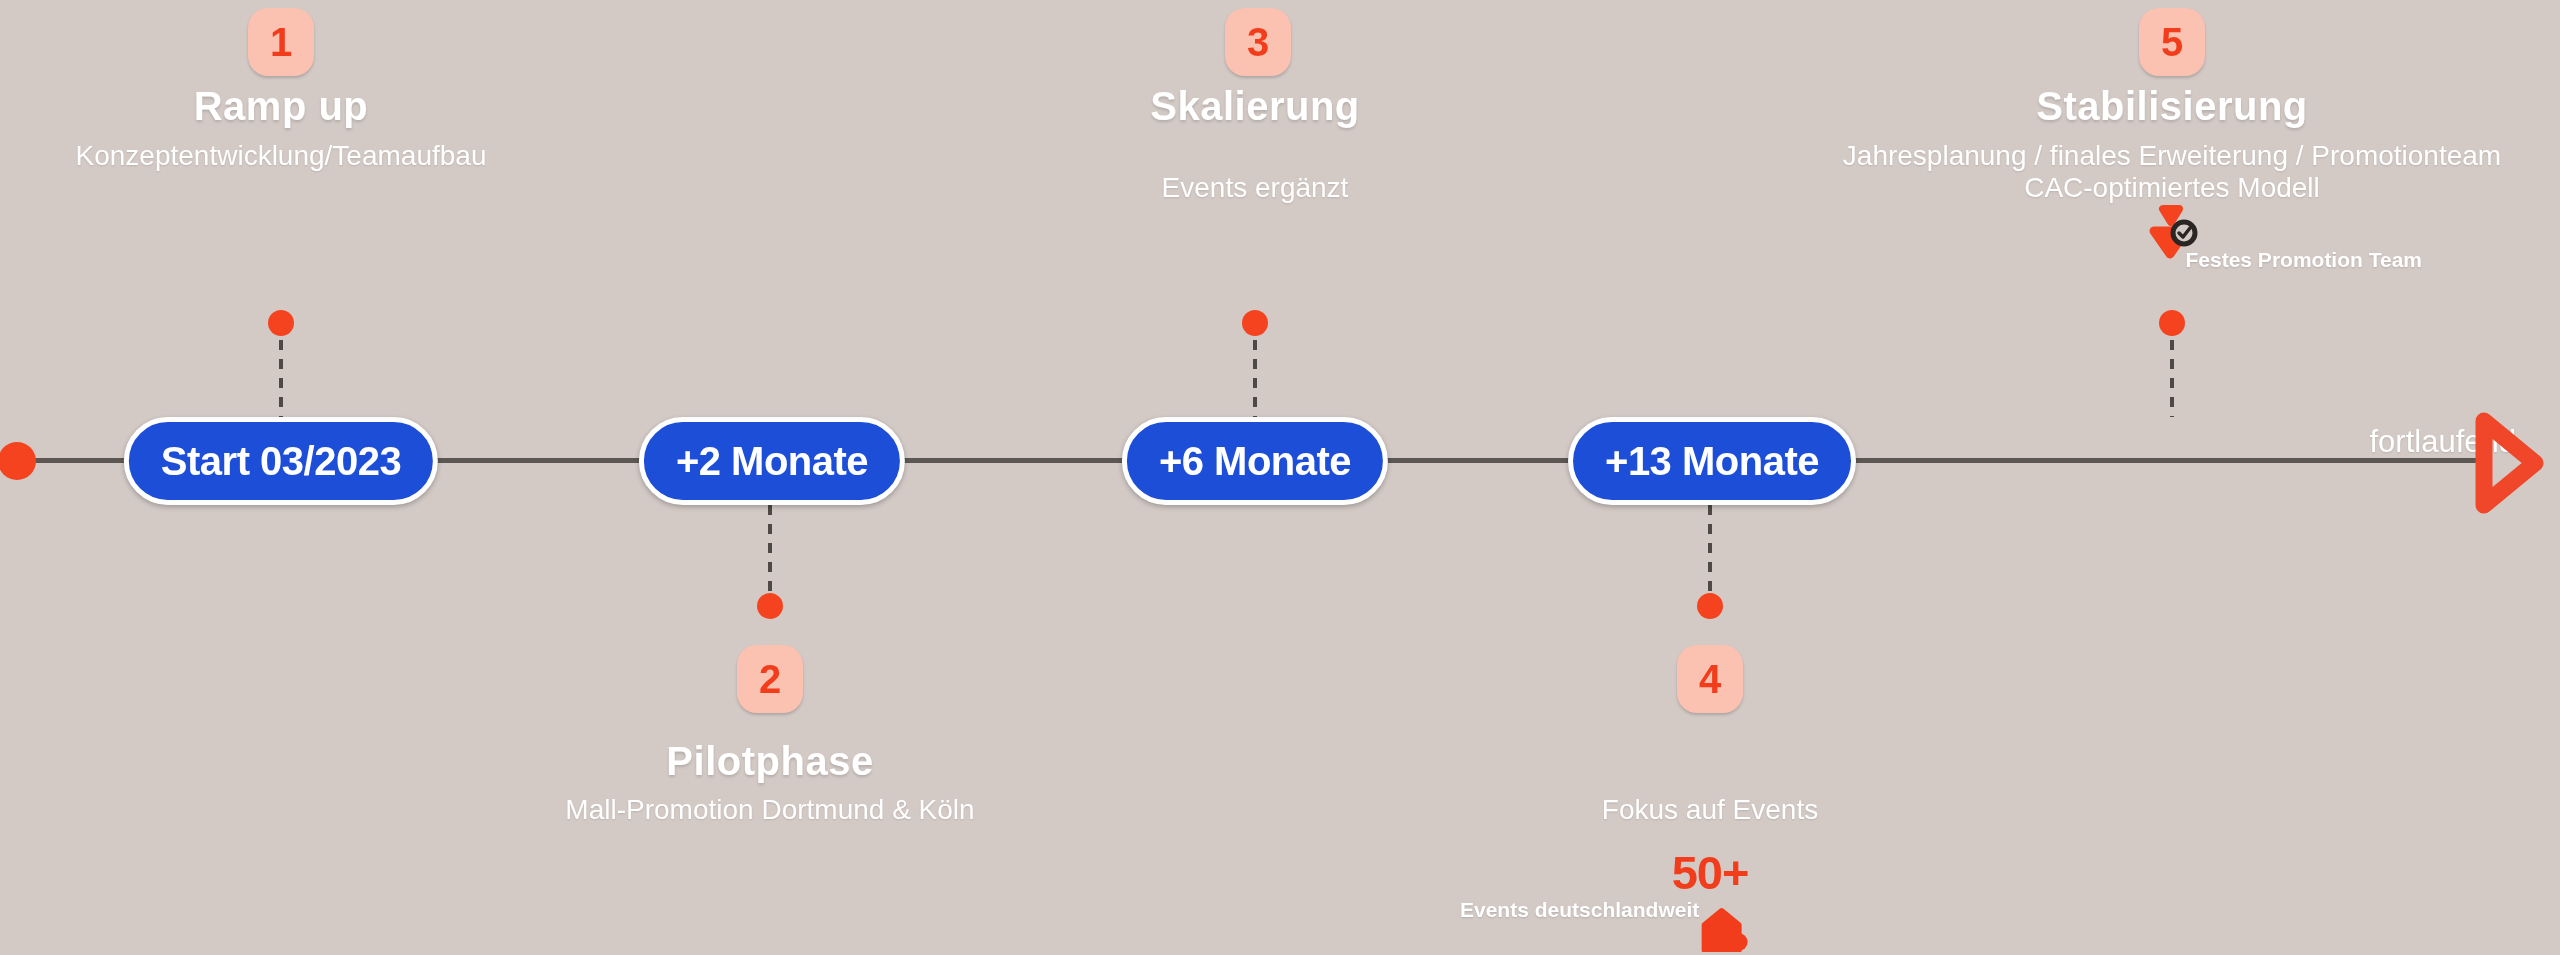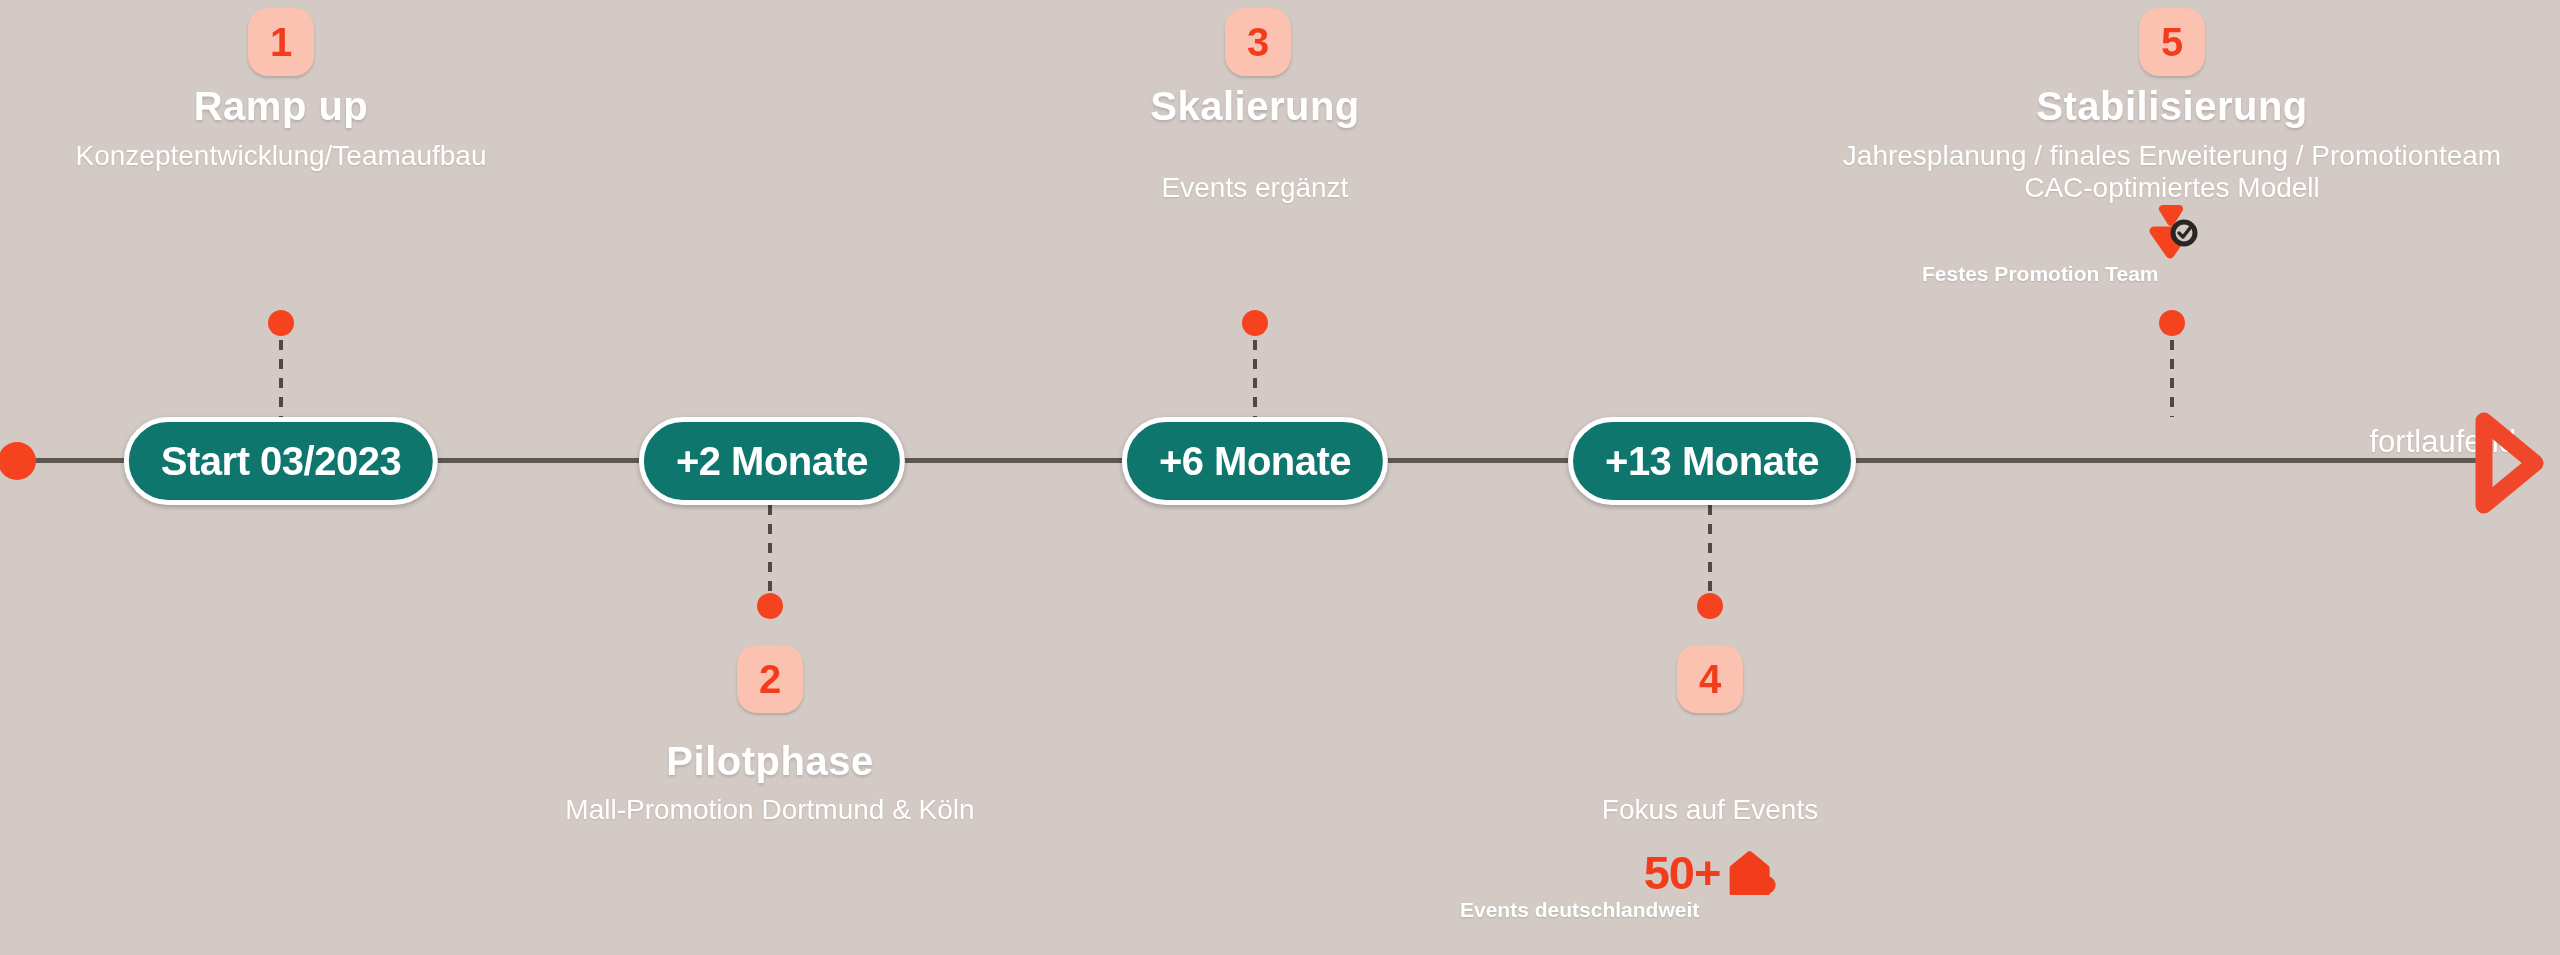--- a/index.html
+++ b/index.html
@@ -60,37 +60,37 @@
 
   .connector{
     width:4px;
     background:repeating-linear-gradient(to bottom,#4e4945 0px,#4e4945 10px,transparent 10px,transparent 19px);
   }
   .connector.top{top:340px;height:77px;}
   .connector.bottom{top:505px;height:88px;}
 
   .pill{
     top:417px;height:78px;
-    background:#0f766e;border:5px solid #ffffff;border-radius:44px;
+    background:#1d4ed8;border:5px solid #ffffff;border-radius:44px;
     color:#ffffff;font-size:40px;font-weight:bold;letter-spacing:-0.5px;
     display:flex;align-items:center;justify-content:center;
     padding:0 32px;white-space:nowrap;
     box-shadow:0 2px 5px rgba(0,0,0,0.25);
     z-index:3;
   }
 
   .team-icon{top:203px;}
   .team-label{
-    top:262px;width:500px;text-align:left;color:#ffffff;
+    top:248px;width:500px;text-align:right;color:#ffffff;
     font-size:21px;font-weight:bold;
     text-shadow:0 1px 2px rgba(0,0,0,0.15);
   }
 
   .stat-row{
-    top:845px;display:flex;align-items:center;justify-content:center;gap:4px;
+    top:845px;display:flex;align-items:flex-end;justify-content:center;gap:4px;flex-direction:column;
   }
   .stat-value{color:#f23d1c;font-size:47px;font-weight:bold;letter-spacing:-1px;}
   .stat-label{
     top:898px;width:500px;text-align:left;color:#ffffff;
     font-size:21px;font-weight:bold;
     text-shadow:0 1px 2px rgba(0,0,0,0.15);
   }
 
   .continue-label{
     left:2386px;top:424px;width:260px;text-align:right;

